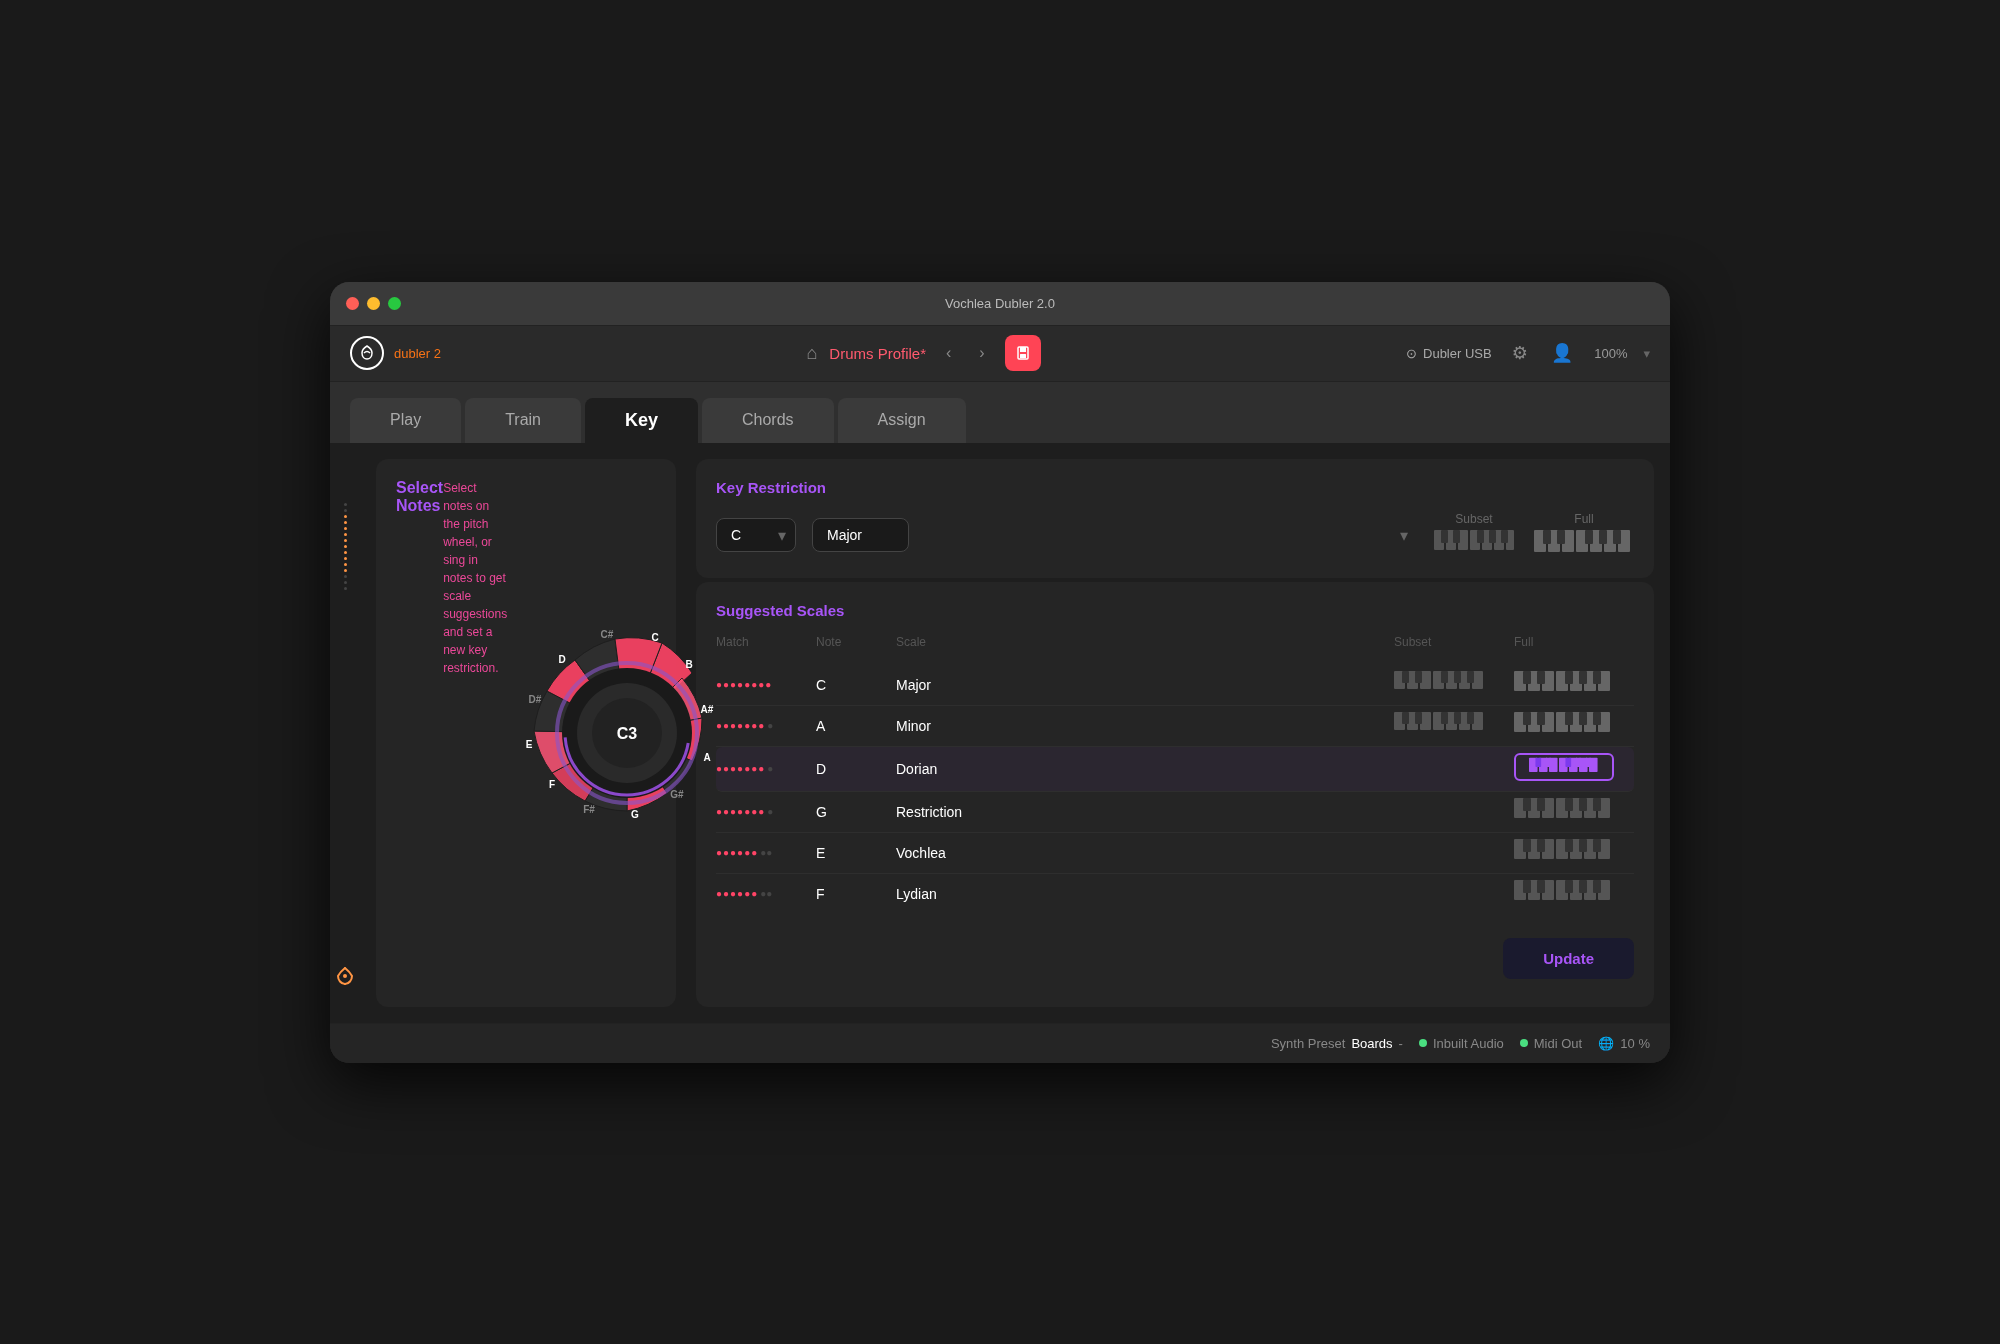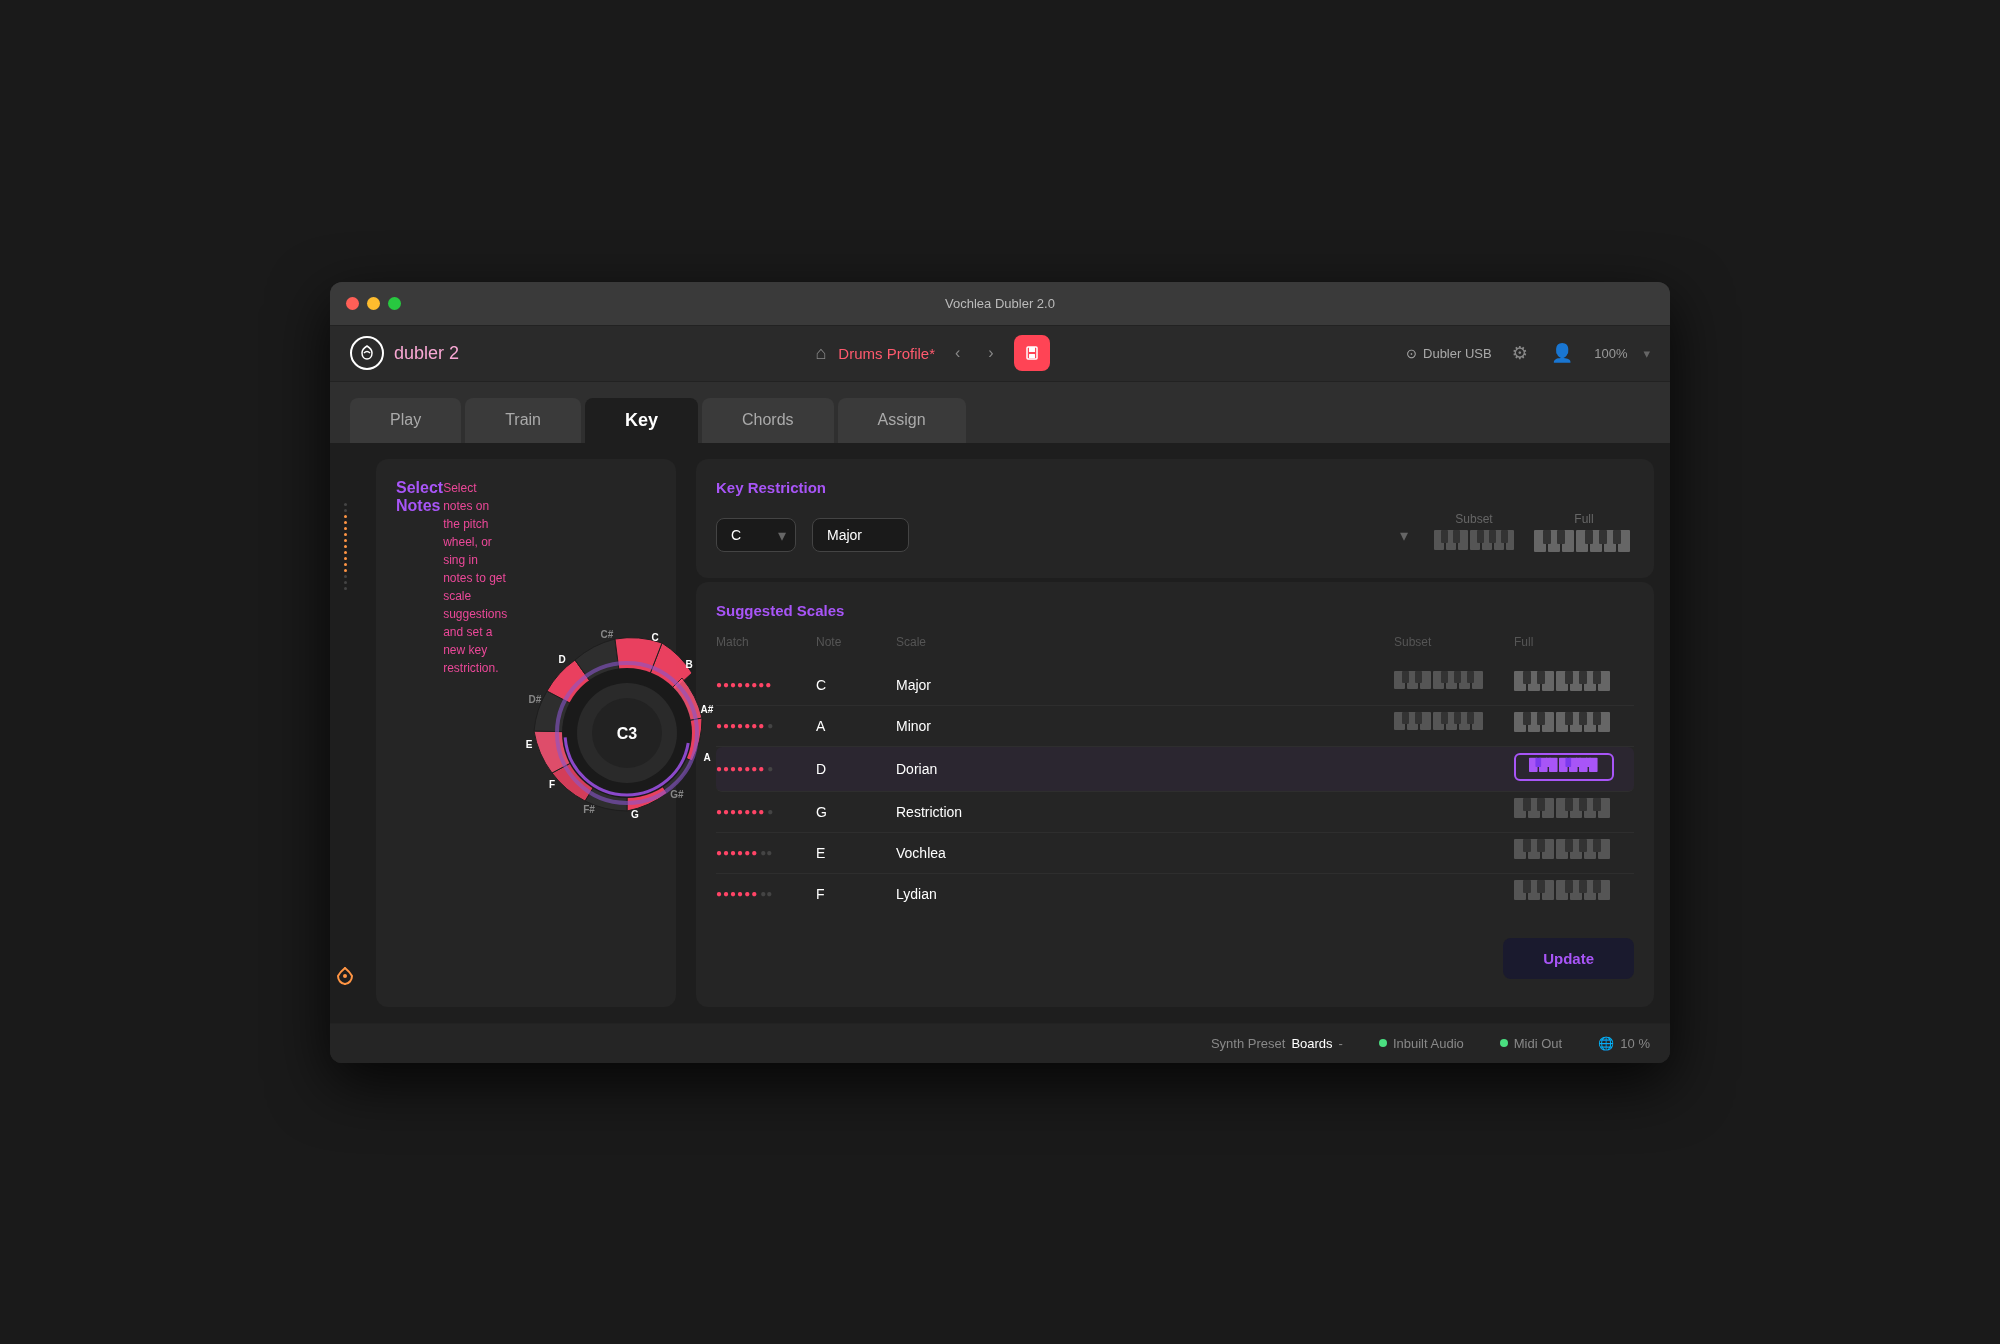--- a/index.html
+++ b/index.html
@@ -8,21 +8,21 @@
       font-family: -apple-system, BlinkMacSystemFont, 'Segoe UI', sans-serif;
       display: flex;
       justify-content: center;
       align-items: center;
       min-height: 100vh;
       padding: 20px;
     }
     .window {
       width: 1340px;
       background: #2a2a2a;
-      border-radius: 12px;
+      border-radius: 19px;
       box-shadow: 0 20px 60px rgba(0,0,0,0.8);
       overflow: hidden;
     }
     .title-bar {
       background: #3a3a3a;
       height: 44px;
       display: flex;
       align-items: center;
       justify-content: space-between;
       padding: 0 16px;
@@ -64,22 +64,22 @@
       display: flex;
       align-items: center;
       padding: 0 20px;
       border-bottom: 1px solid #222;
       gap: 20px;
     }
     .logo-area {
       display: flex;
       align-items: center;
       gap: 10px;
-      color: #f9a8d4;
-      font-size: 18px;
+      color: #f97316;
+      font-size: 13px;
       font-weight: 500;
     }
     .logo-icon {
       width: 34px;
       height: 34px;
       border: 2px solid #fff;
       border-radius: 50%;
       display: flex;
       align-items: center;
       justify-content: center;
@@ -344,21 +344,21 @@
     }
 
     
     .status-bar {
       background: #252525;
       height: 40px;
       display: flex;
       align-items: center;
       justify-content: flex-end;
       padding: 0 20px;
-      gap: 36px;
+      gap: 16px;
       border-top: 1px solid #222;
     }
     .status-item {
       display: flex;
       align-items: center;
       gap: 6px;
       color: #888;
       font-size: 13px;
     }
     .status-dot {

